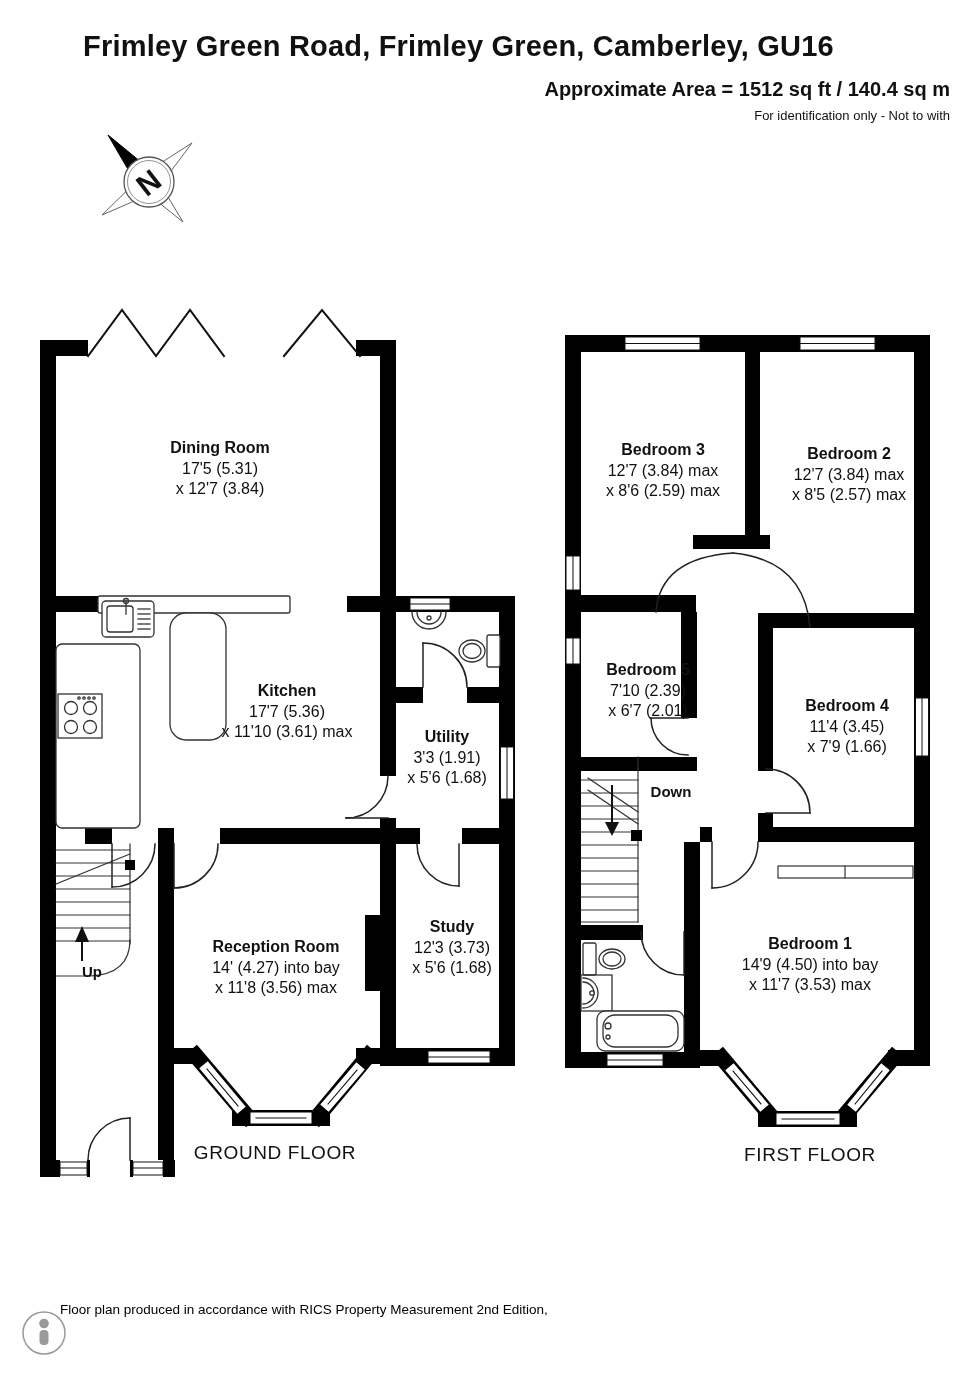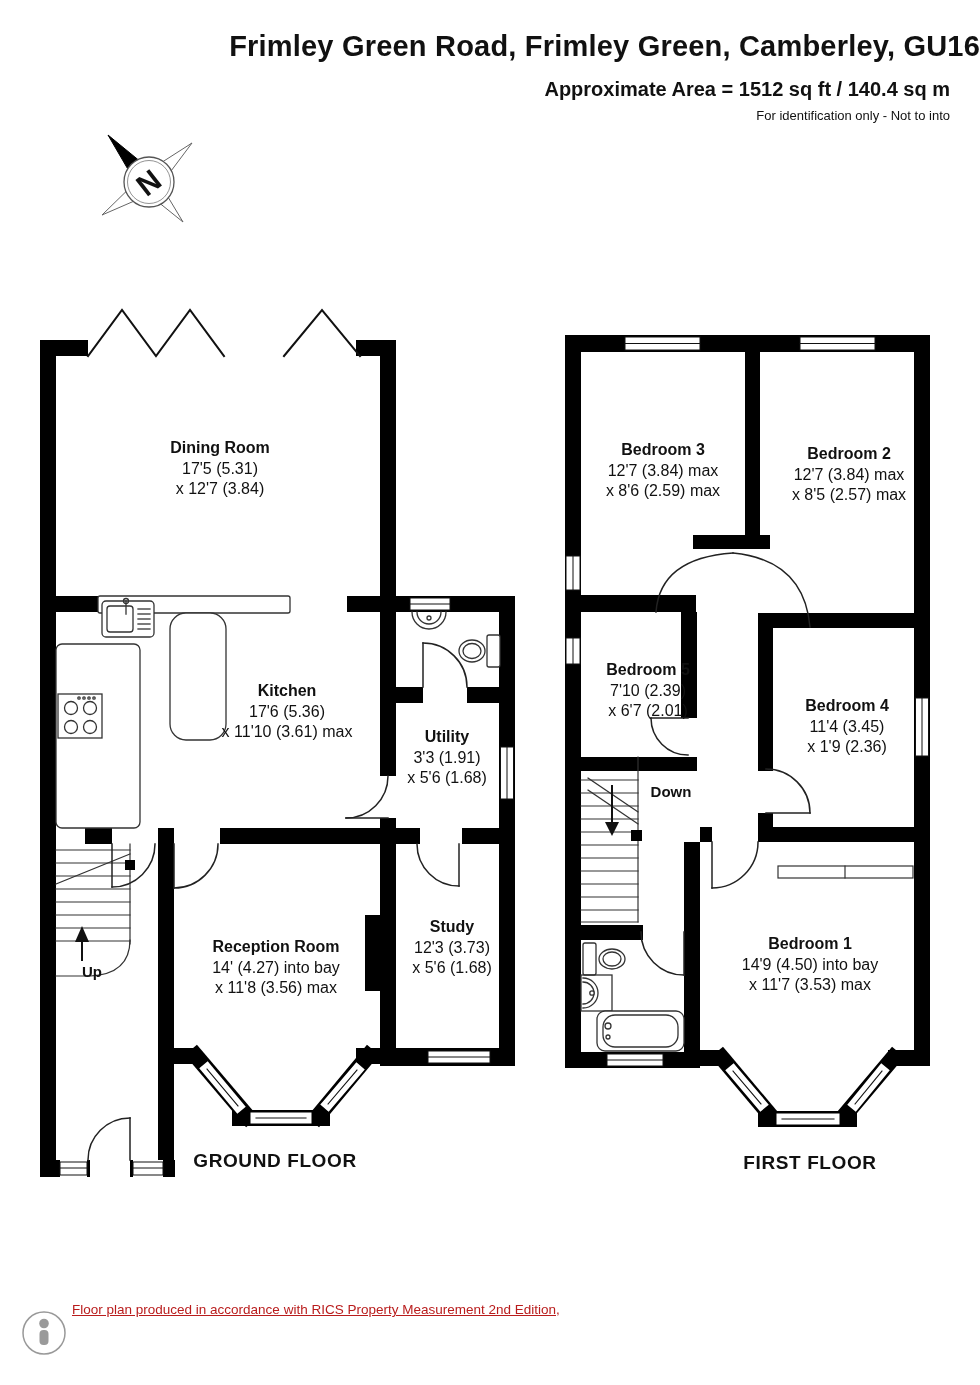--- a/index.html
+++ b/index.html
@@ -2,36 +2,36 @@
 <html><head>
 <meta charset="utf-8">
 <style>
   html,body{margin:0;padding:0;}
   body{
     width:980px;height:1385px;position:relative;background:#ffffff;
     font-family:"Liberation Sans",sans-serif;color:#111;overflow:hidden;
   }
   #plan-svg{position:absolute;left:0;top:0;}
   .page-title{
-    position:absolute;left:83px;top:30px;width:897px;text-align:right;
+    position:absolute;left:83px;top:30px;width:897px;text-align:left;
     font-size:29px;font-weight:bold;letter-spacing:0.2px;white-space:nowrap;
   }
   .area-line{position:absolute;right:30px;top:78px;font-size:20px;font-weight:bold;}
   .disclaimer{position:absolute;right:30px;top:108px;font-size:13px;}
   .room-label{
     position:absolute;transform:translateX(-50%);text-align:center;
     font-size:16px;line-height:20.5px;white-space:nowrap;
   }
   .room-name{font-weight:bold;}
   .floor-label{
-    position:absolute;transform:translateX(-50%);font-size:19px;font-weight:bold;
-    letter-spacing:0.6px;white-space:nowrap;margin-top:8px;
+    position:absolute;transform:translateX(-50%);font-size:19px;font-weight:normal;
+    letter-spacing:0.6px;white-space:nowrap;
   }
   .stair-label{position:absolute;transform:translateX(-50%);font-size:15px;font-weight:bold;padding-left:20px;}
-  .footer{position:absolute;left:72px;top:1301px;font-size:13.5px;line-height:18px;color:#b91c1c;text-decoration:underline;}
+  .footer{position:absolute;left:60px;top:1301px;font-size:13.5px;line-height:18px;color:#000000;}
   .footer .sep{display:inline-block;width:16px;}
 </style>
 </head>
 <body>
 
 <svg id="plan-svg" width="980" height="1385" viewBox="0 0 980 1385">
 
   <g>
     <line x1="108" y1="135" x2="183" y2="222" stroke="#888" stroke-width="1"></line>
     <line x1="192" y1="143" x2="102" y2="215" stroke="#888" stroke-width="1"></line>
@@ -314,30 +314,30 @@
 
   <g>
     <circle cx="44" cy="1333" r="21" fill="none" stroke="#999" stroke-width="1.5"></circle>
     <circle cx="44" cy="1323.5" r="4.8" fill="#9a9a9a"></circle>
     <rect x="39.5" y="1330" width="9" height="15" rx="4" fill="#9a9a9a"></rect>
   </g>
 </svg>
 
 <div class="page-title">Frimley Green Road, Frimley Green, Camberley, GU16</div>
 <div class="area-line">Approximate Area = 1512 sq ft / 140.4 sq m</div>
-<div class="disclaimer">For identification only - Not to into</div>
+<div class="disclaimer">For identification only - Not to with</div>
 
 <div class="room-label" style="left:220px;top:438px">
   <div class="room-name">Dining Room</div>
   <div class="room-dims">17'5 (5.31)</div>
   <div class="room-dims">x 12'7 (3.84)</div>
 </div>
 <div class="room-label" style="left:287px;top:681px">
   <div class="room-name">Kitchen</div>
-  <div class="room-dims">17'6 (5.36)</div>
+  <div class="room-dims">17'7 (5.36)</div>
   <div class="room-dims">x 11'10 (3.61) max</div>
 </div>
 <div class="room-label" style="left:447px;top:727px">
   <div class="room-name">Utility</div>
   <div class="room-dims">3'3 (1.91)</div>
   <div class="room-dims">x 5'6 (1.68)</div>
 </div>
 <div class="room-label" style="left:452px;top:917px">
   <div class="room-name">Study</div>
   <div class="room-dims">12'3 (3.73)</div>
@@ -360,21 +360,21 @@
   <div class="room-dims">x 8'5 (2.57) max</div>
 </div>
 <div class="room-label" style="left:648px;top:660px">
   <div class="room-name">Bedroom 5</div>
   <div class="room-dims">7'10 (2.39)</div>
   <div class="room-dims">x 6'7 (2.01)</div>
 </div>
 <div class="room-label" style="left:847px;top:696px">
   <div class="room-name">Bedroom 4</div>
   <div class="room-dims">11'4 (3.45)</div>
-  <div class="room-dims">x 1'9 (2.36)</div>
+  <div class="room-dims">x 7'9 (1.66)</div>
 </div>
 <div class="room-label" style="left:810px;top:934px">
   <div class="room-name">Bedroom 1</div>
   <div class="room-dims">14'9 (4.50) into bay</div>
   <div class="room-dims">x 11'7 (3.53) max</div>
 </div>
 
 <div class="stair-label" style="left:82px;top:963px">Up</div>
 <div class="stair-label" style="left:661px;top:783px">Down</div>
 

